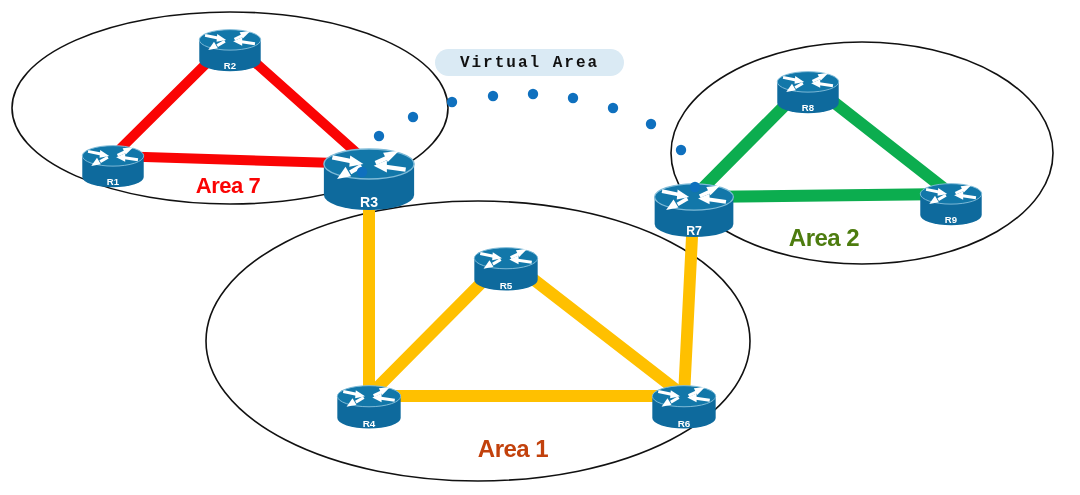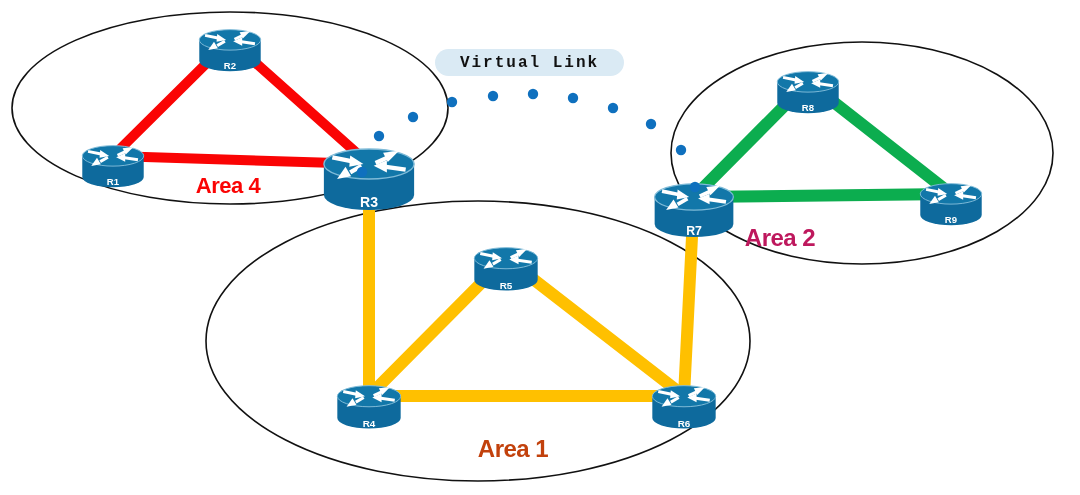--- a/index.html
+++ b/index.html
@@ -113,19 +113,19 @@
       <circle cx="493" cy="96" r="5.2" fill="#0f70be"></circle>
       <circle cx="533" cy="94" r="5.2" fill="#0f70be"></circle>
       <circle cx="573" cy="98" r="5.2" fill="#0f70be"></circle>
       <circle cx="613" cy="108" r="5.2" fill="#0f70be"></circle>
       <circle cx="651" cy="124" r="5.2" fill="#0f70be"></circle>
       <circle cx="681" cy="150" r="5.2" fill="#0f70be"></circle>
       <circle cx="695" cy="187" r="5.2" fill="#0f70be"></circle>
     </svg>
 
   <div class="pill">
-    <span class="pill-text">Virtual Link</span>
+    <span class="pill-text">Virtual Area</span>
   </div>
 
-  <div class="area-label" id="area-label-0" style="left: 228px; top: 186px; color: rgb(250, 4, 4);">Area 4</div>
+  <div class="area-label" id="area-label-0" style="left: 228px; top: 186px; color: rgb(250, 4, 4);">Area 7</div>
   <div class="area-label" id="area-label-1" style="left: 513px; top: 449px; color: #c2410c;">Area 1</div>
-  <div class="area-label" id="area-label-2" style="left: 780px; top: 238px; color: #be185d;">Area 2</div>
+  <div class="area-label" id="area-label-2" style="left: 824px; top: 238px; color: #4d7c0f;">Area 2</div>
 </div>
 
 </body></html>

